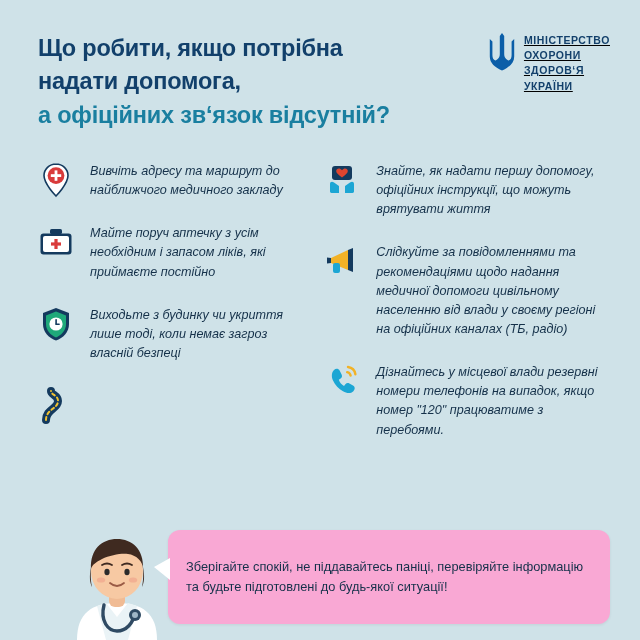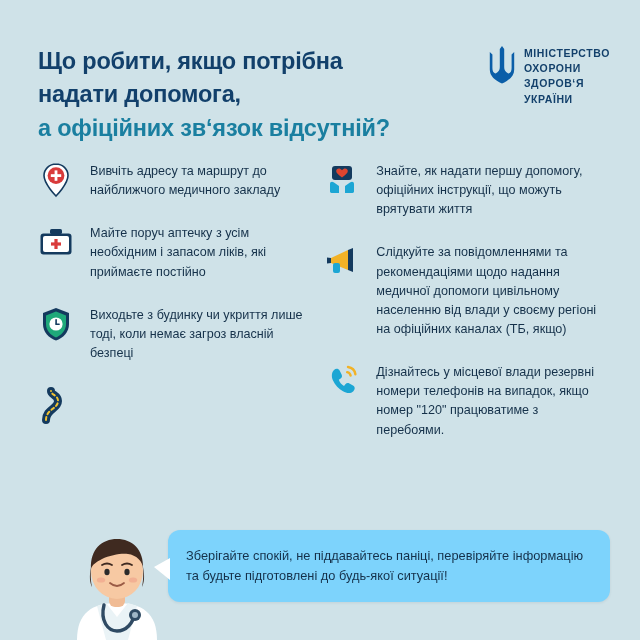--- a/index.html
+++ b/index.html
@@ -16,21 +16,21 @@
   }
   .poster {
     position: absolute;
     inset: 0;
     background: #cfe2e8;
   }
 
   
   .header {
     position: absolute;
-    top: 17px; left: 0; right: 0;
+    top: 4px; left: 0; right: 0;
     height: 140px;
   }
   .title {
     position: absolute;
     left: 38px;
     top: 28px;
     width: 470px;
     font-size: 23.5px;
     font-weight: bold;
     line-height: 1.42;
@@ -42,20 +42,21 @@
   }
   .title .ln.teal { color: #1a7fa0; }
 
   .ministry {
     position: absolute;
     right: 30px;
     top: 28px;
     display: flex;
     align-items: flex-start;
     gap: 9px;
+    text-decoration: underline;
   }
   .trident {
     width: 26px;
     height: 40px;
     flex: 0 0 auto;
   }
   .ministry-text {
     font-size: 10.5px;
     line-height: 1.45;
     color: #13406b;
@@ -66,20 +67,21 @@
   }
   .ministry-text span { display: block; }
 
   
   .columns {
     position: absolute;
     top: 160px;
     left: 0;
     right: 0;
     display: flex;
+    font-style: italic;
   }
   .col {
     position: relative;
   }
   .col-left { width: 300px; padding-left: 36px; }
   .col-right { width: 340px; padding-left: 6px; }
 
   .item {
     display: flex;
     align-items: flex-start;
@@ -101,23 +103,23 @@
     max-width: 215px;
   }
   .col-right .item-text { max-width: 230px; }
 
   
   .bubble {
     position: absolute;
     left: 168px;
     top: 530px;
     width: 442px;
-    background: #7dd3fc;
+    background: #f9a8d4;
     border-radius: 12px;
-    padding: 16px 18px;
+    padding: 27px 18px;
     box-sizing: border-box;
     font-size: 12.8px;
     line-height: 1.55;
     color: #15314a;
     box-shadow: 0 1px 3px rgba(0,0,0,0.07);
   }
   .bubble:before {
     content: "";
     position: absolute;
     left: -14px;
@@ -234,21 +236,21 @@
 
       <div class="item">
         <span class="icon-wrap">
           <svg viewBox="0 0 40 40" width="40" height="40" aria-hidden="true">
             <path d="M9 17 L26 9 L26 29 L9 22 Z" fill="#f2b226"></path>
             <path d="M26 9 L31 7 L31 31 L26 29 Z" fill="#143a5e"></path>
             <rect x="11" y="22" width="7" height="10" rx="2" fill="#1ca6d4"></rect>
             <path d="M5 16.5 L9 17 L9 22 L5 22.5 Z" fill="#143a5e"></path>
           </svg>
         </span>
-        <span class="item-text">Слідкуйте за повідомленнями та рекомендаціями щодо надання медичної допомоги цивільному населенню від влади у своєму регіоні на офіційних каналах (ТБ, якщо)</span>
+        <span class="item-text">Слідкуйте за повідомленнями та рекомендаціями щодо надання медичної допомоги цивільному населенню від влади у своєму регіоні на офіційних каналах (ТБ, радіо)</span>
       </div>
 
       <div class="item">
         <span class="icon-wrap">
           <svg viewBox="0 0 40 40" width="40" height="40" aria-hidden="true">
             <path d="M12 9 C14 7 16.5 7.5 17.6 9.6 L19.6 13.4 C20.4 15 20 16.4 18.6 17.4 L16.8 18.7 C17.8 21.4 19.6 23.6 22 25 L23.4 23.2 C24.5 21.8 26 21.6 27.4 22.4 L31 24.6 C33 25.8 33.4 28.3 31.4 30.2 C28.8 32.7 25 32.6 21 30.3 C16.8 27.9 13 23.9 11 19.5 C9.2 15.6 9.6 11.4 12 9 Z" fill="#1ca6d4"></path>
             <path d="M26 6 C29.8 6.6 32.8 9.5 33.4 13.2" stroke="#f2b226" stroke-width="2.4" fill="none" stroke-linecap="round"></path>
             <path d="M25.2 11.2 C26.9 11.6 28.2 12.8 28.6 14.5" stroke="#f2b226" stroke-width="2.4" fill="none" stroke-linecap="round"></path>
           </svg>
         </span>

